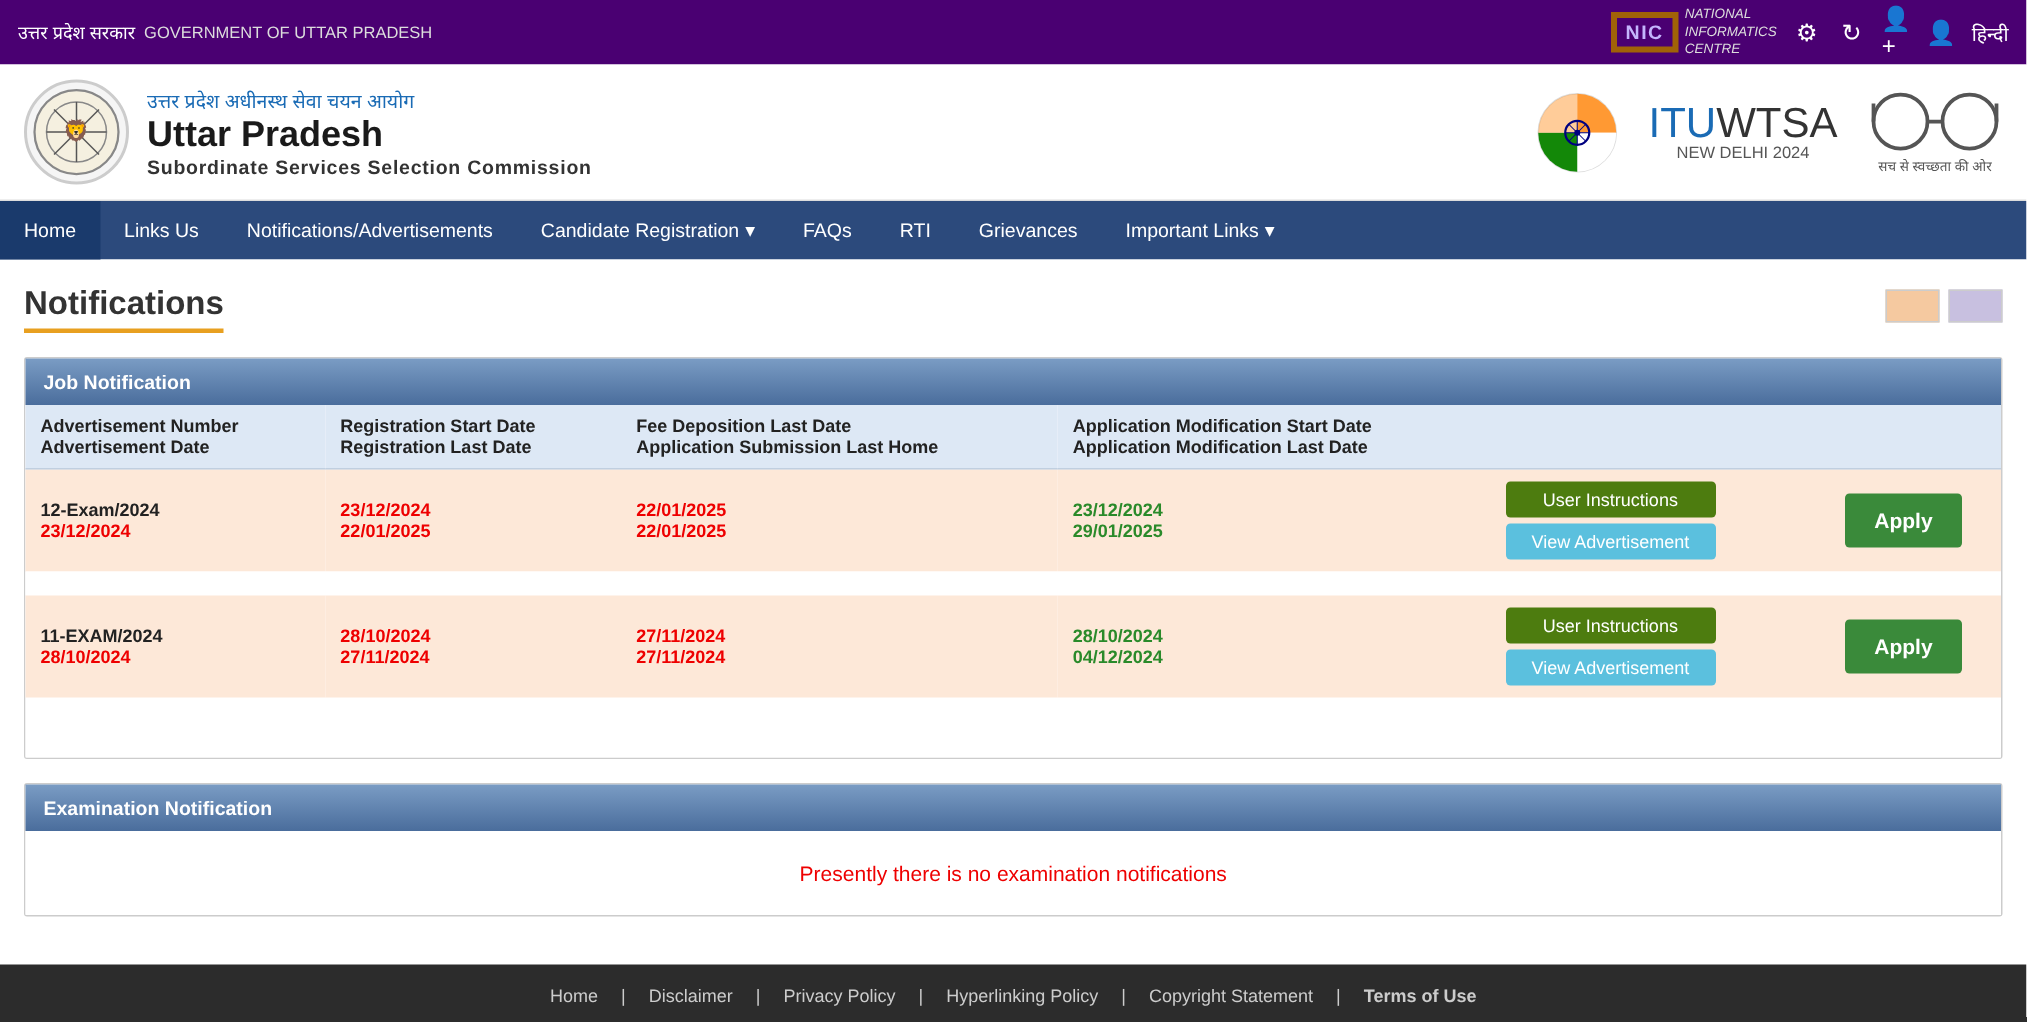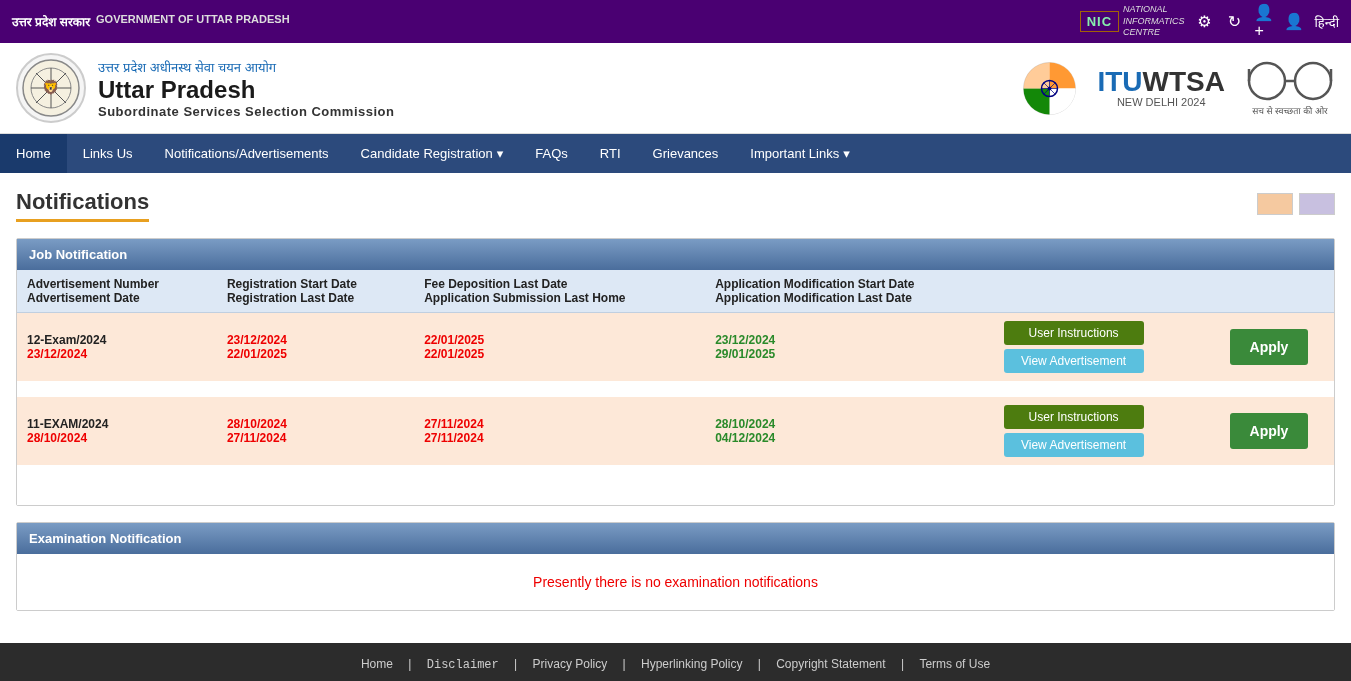--- a/index.html
+++ b/index.html
@@ -8,21 +8,21 @@
     
     .top-bar {
       background: #4a0072;
       color: #fff;
       display: flex;
       align-items: center;
       justify-content: space-between;
       padding: 4px 12px;
       font-size: 12px;
     }
-    .top-bar-left { display: flex; gap: 6px; align-items: flex-start; font-weight: bold; }
+    .top-bar-left { display: flex; gap: 6px; align-items: center; }
     .top-bar-right { display: flex; align-items: center; gap: 10px; }
     .top-bar-icon { width: 20px; height: 20px; display: inline-flex; align-items: center; justify-content: center; color: #fff; font-size: 16px; cursor: pointer; }
     .hindi-text { color: #fff; font-size: 13px; }
 
     
     .header {
       display: flex;
       align-items: center;
       justify-content: space-between;
       padding: 10px 16px;
@@ -175,26 +175,26 @@
       padding: 14px;
       font-size: 12px;
     }
     .footer span { margin: 0 6px; }
 
     
     .nic-area {
       display: flex; flex-direction: column; align-items: flex-start; font-size: 10px;
     }
     .nic-box {
-      border: 1px solid #a16207;
+      border: 4px solid #a16207;
       padding: 2px 6px;
       font-weight: bold;
       font-size: 13px;
       letter-spacing: 1px;
-      color: #86efac;
+      color: #c4b5fd;
     }
     .nic-full { font-size: 9px; color: #ddd; }
 
     .header-logos { display: flex; align-items: center; gap: 20px; }
 
     .clearfix::after { content: ''; display: table; clear: both; }
   </style>
 </head>
 <body>
 
@@ -255,21 +255,21 @@
         <circle cx="27.5" cy="27.5" r="2" fill="#000080"></circle>
 
         <line x1="27.5" y1="19.5" x2="27.5" y2="35.5" stroke="#000080" stroke-width="0.7"></line>
         <line x1="19.5" y1="27.5" x2="35.5" y2="27.5" stroke="#000080" stroke-width="0.7"></line>
         <line x1="22" y1="22" x2="33" y2="33" stroke="#000080" stroke-width="0.7"></line>
         <line x1="33" y1="22" x2="22" y2="33" stroke="#000080" stroke-width="0.7"></line>
       </svg>
     </div>
 
     <div style="display:flex;flex-direction:column;align-items:center;">
-      <div style="font-size:28px;font-weight:bold;color:#333;line-height:1;">
+      <div style="font-size:28px;font-weight:normal;color:#333;line-height:1;">
         <span style="color:#1a6bb5;">ITU</span><span>WTSA</span>
       </div>
       <div style="font-size:11px;color:#555;">NEW DELHI 2024</div>
     </div>
 
     <div style="display:flex;flex-direction:column;align-items:center;">
       <svg width="90" height="45" viewBox="0 0 90 45">
 
         <circle cx="22" cy="22" r="18" fill="none" stroke="#555" stroke-width="2.5"></circle>
         <circle cx="68" cy="22" r="18" fill="none" stroke="#555" stroke-width="2.5"></circle>
@@ -404,22 +404,22 @@
     <div class="section-header">Examination Notification</div>
     <div class="section-body">
       <div class="no-exam-msg">Presently there is no examination notifications</div>
     </div>
   </div>
 </div>
 
 <div class="footer">
   <span style="cursor:pointer;">Home</span>
   <span>  |  </span>
-  <span style="cursor:pointer;font-family:Liberation Mono, monospace;">Disclaimer</span>
+  <span style="cursor:pointer;">Disclaimer</span>
   <span>  |  </span>
   <span style="cursor:pointer;">Privacy Policy</span>
   <span>  |  </span>
   <span style="cursor:pointer;">Hyperlinking Policy</span>
   <span>  |  </span>
   <span style="cursor:pointer;">Copyright Statement</span>
   <span>  |  </span>
-  <span style="cursor:pointer;">Terms of Use</span>
+  <span style="cursor:pointer;font-weight:bold;">Terms of Use</span>
 </div>
 
 </body></html>

